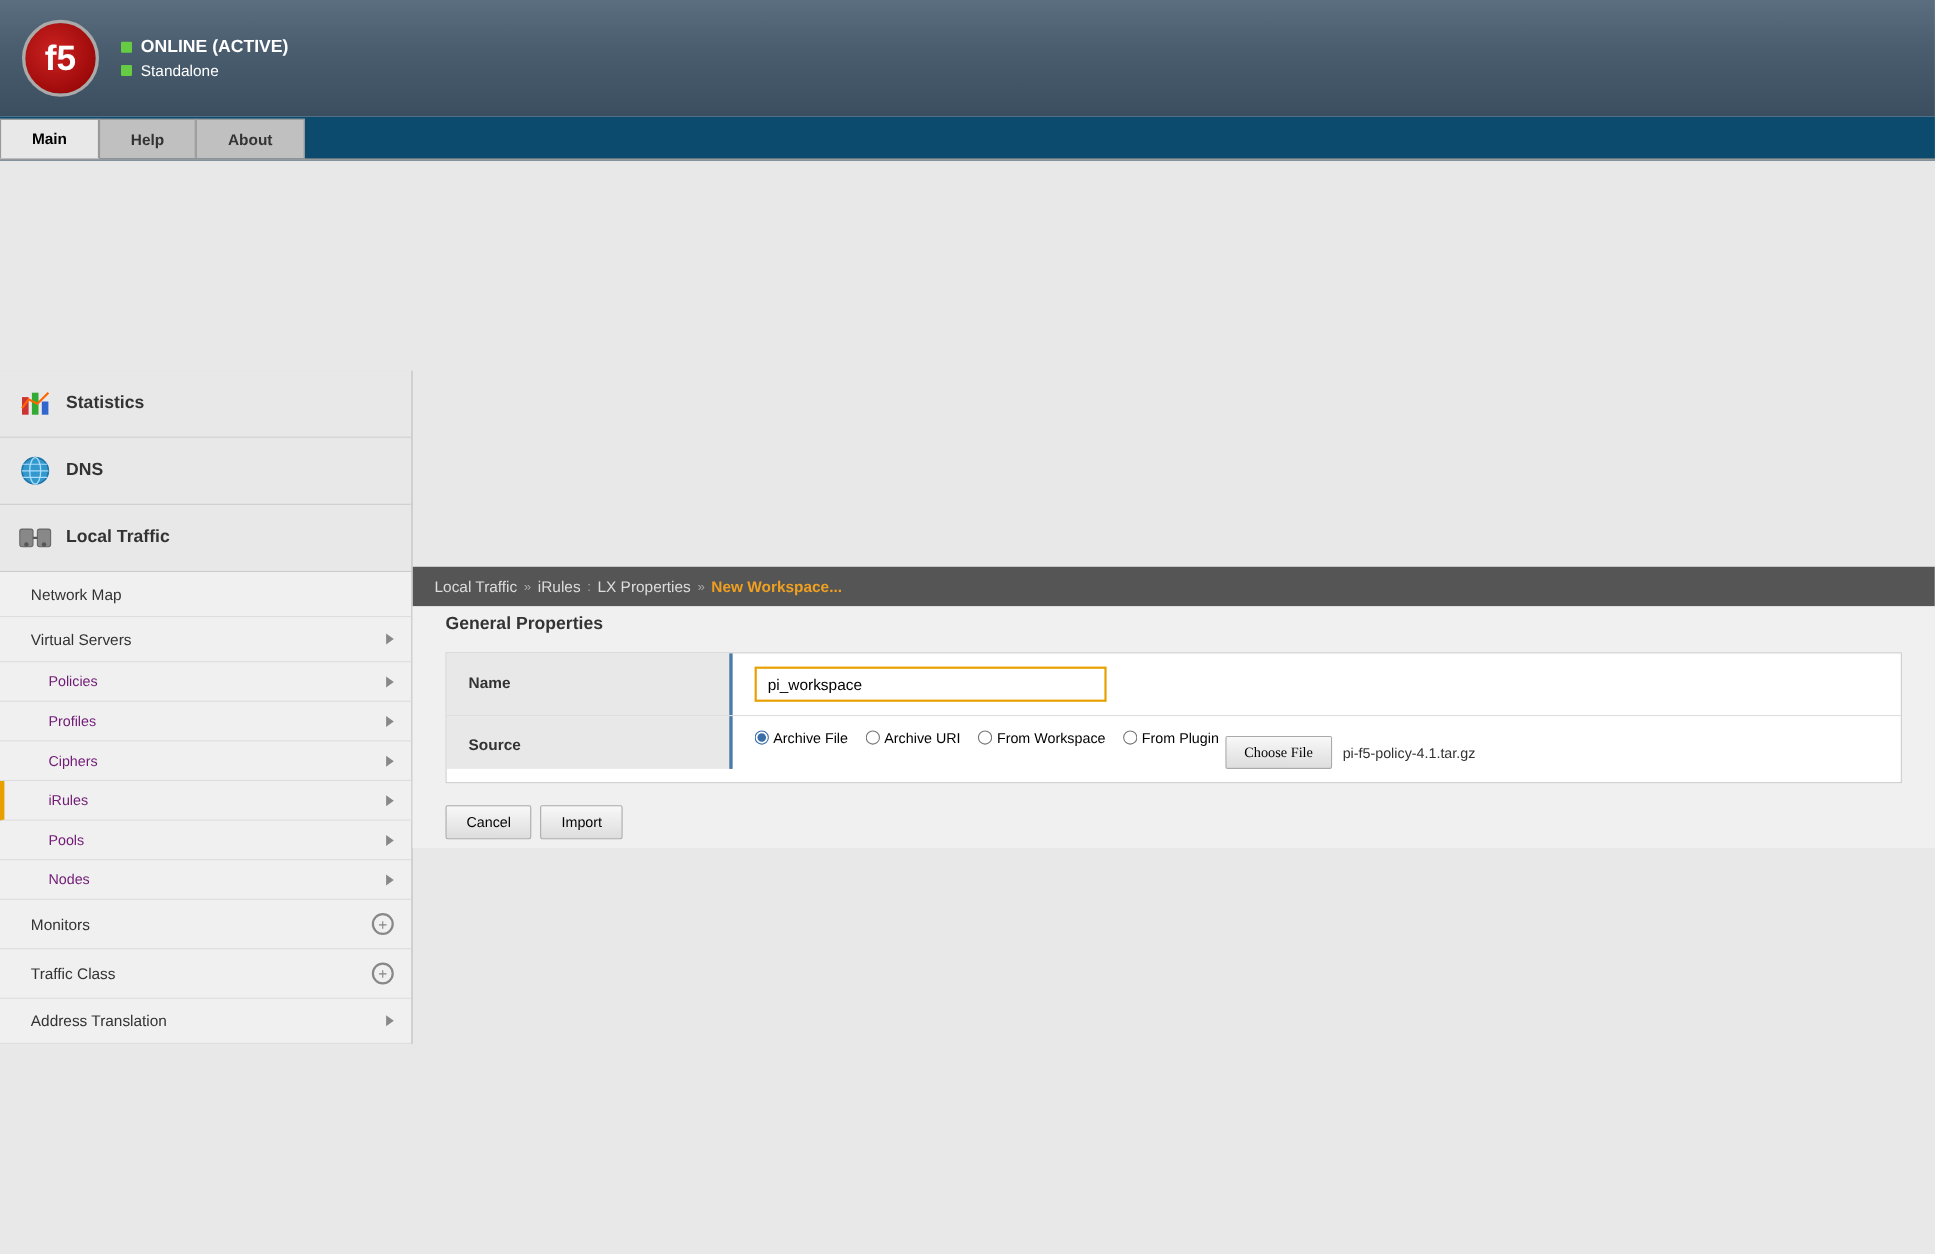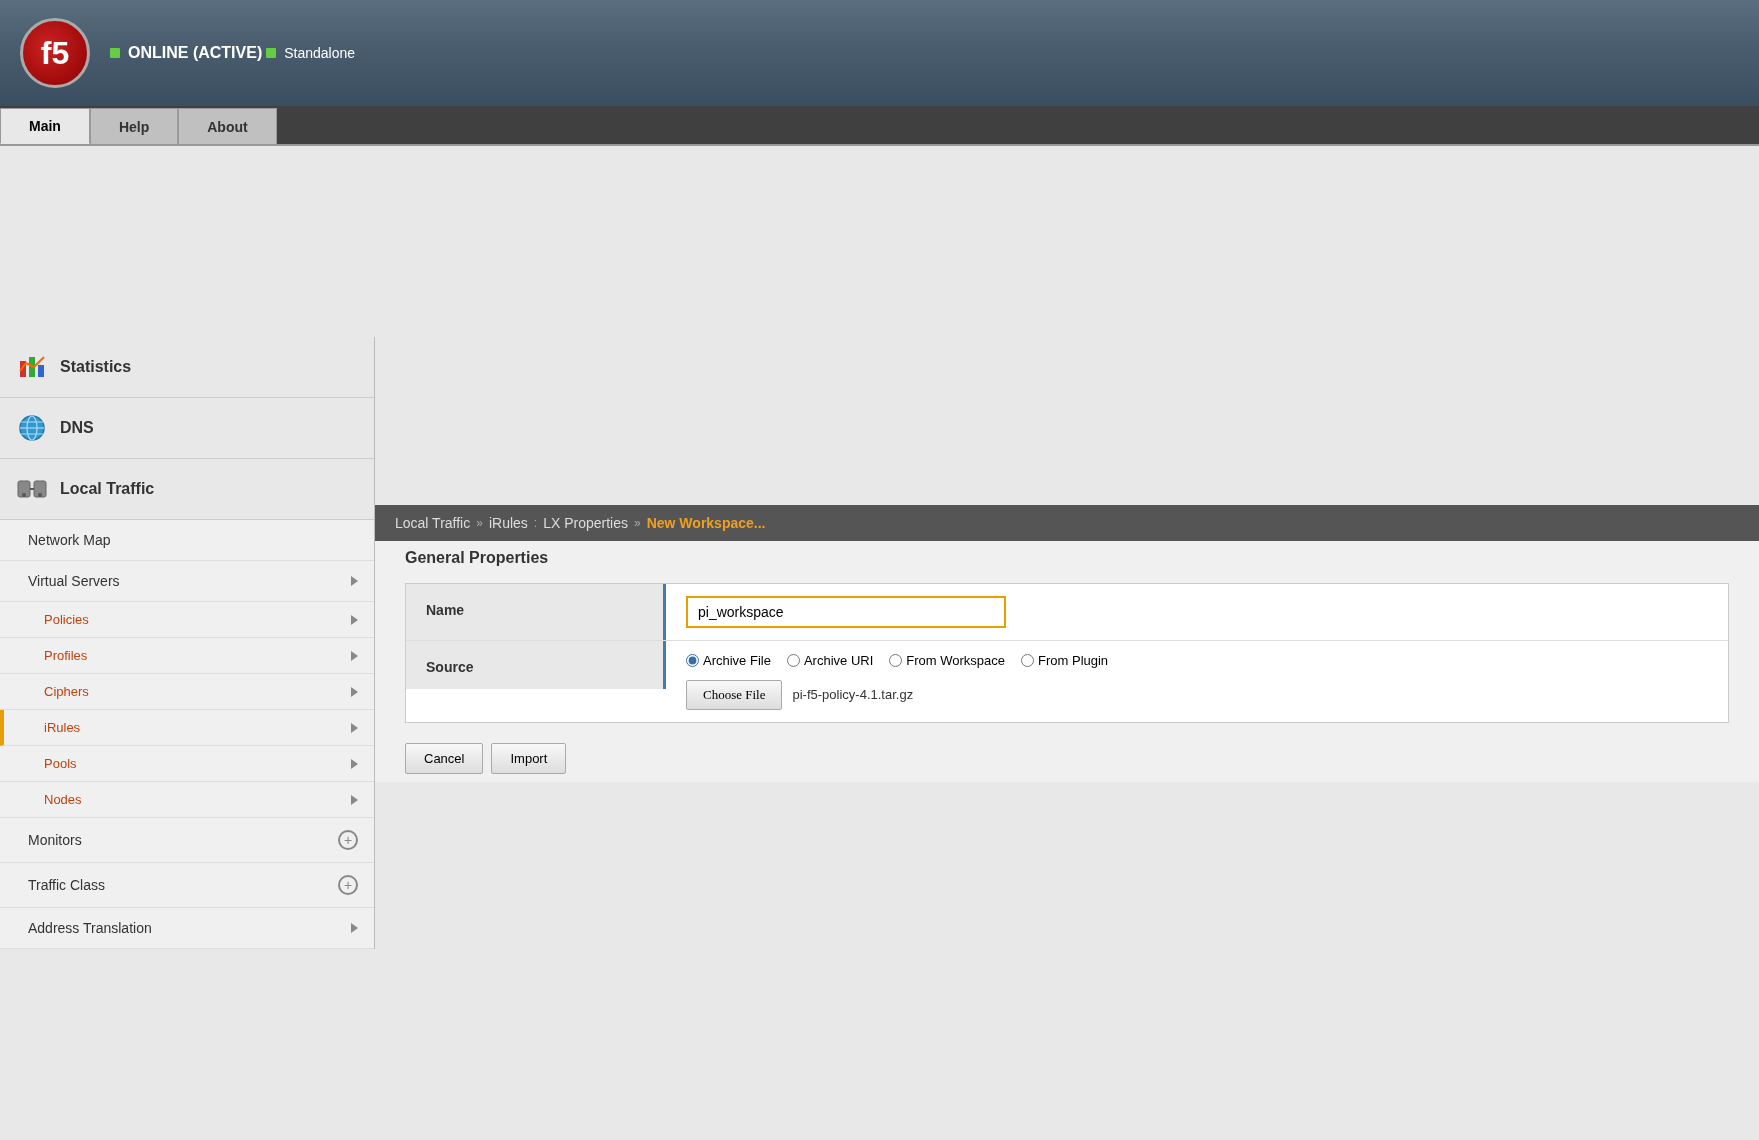--- a/index.html
+++ b/index.html
@@ -24,21 +24,21 @@
       justify-content: center;
       font-size: 32px;
       font-weight: bold;
       color: white;
       border: 3px solid #aaa;
       flex-shrink: 0;
       margin-right: 20px;
     }
     .header-status {
       display: flex;
-      flex-direction: row;
+      flex-direction: column;
       gap: 4px;
     }
     .status-online {
       display: flex;
       align-items: center;
       gap: 8px;
       font-size: 16px;
       font-weight: bold;
       color: white;
     }
@@ -51,21 +51,21 @@
     }
     .status-dot {
       width: 10px;
       height: 10px;
       background: #66cc44;
       border-radius: 1px;
     }
 
     
     .nav-tabs {
-      background: #404040;
+      background: #0c4a6e;
       display: flex;
       align-items: flex-end;
       padding: 0 0 0 0;
       height: 40px;
       flex-shrink: 0;
       border-bottom: 2px solid #999;
     }
     .nav-tab {
       padding: 8px 28px;
       background: #c0c0c0;
@@ -140,21 +140,21 @@
       color: #333;
     }
     .sidebar-sub-sub-item {
       display: flex;
       align-items: center;
       justify-content: space-between;
       padding: 10px 16px 10px 44px;
       cursor: pointer;
       border-bottom: 1px solid #ddd;
       font-size: 13px;
-      color: #c2410c;
+      color: #701a75;
     }
     .chevron-right {
       width: 0;
       height: 0;
       border-top: 5px solid transparent;
       border-bottom: 5px solid transparent;
       border-left: 7px solid #888;
     }
     .circle-plus {
       width: 20px;
@@ -453,21 +453,21 @@
 
         <div class="form-row">
           <div class="form-label-cell">Name</div>
           <div class="form-value-cell">
             <input type="text" class="name-input" value="pi_workspace" style="">
           </div>
         </div>
 
         <div class="form-row" style="flex-direction: row; align-items: flex-start;">
           <div class="form-label-cell">Source</div>
-          <div class="form-value-cell" style="flex-direction: column; align-items: flex-start; gap: 6px;">
+          <div class="form-value-cell" style="flex-direction: row; align-items: flex-start; gap: 6px;">
             <div class="radio-group">
               <label class="radio-option">
                 <input type="radio" name="source" class="radio-input" checked="" style="">
                 <span>Archive File</span>
               </label>
               <label class="radio-option">
                 <input type="radio" name="source" class="radio-input" style="">
                 <span>Archive URI</span>
               </label>
               <label class="radio-option">

